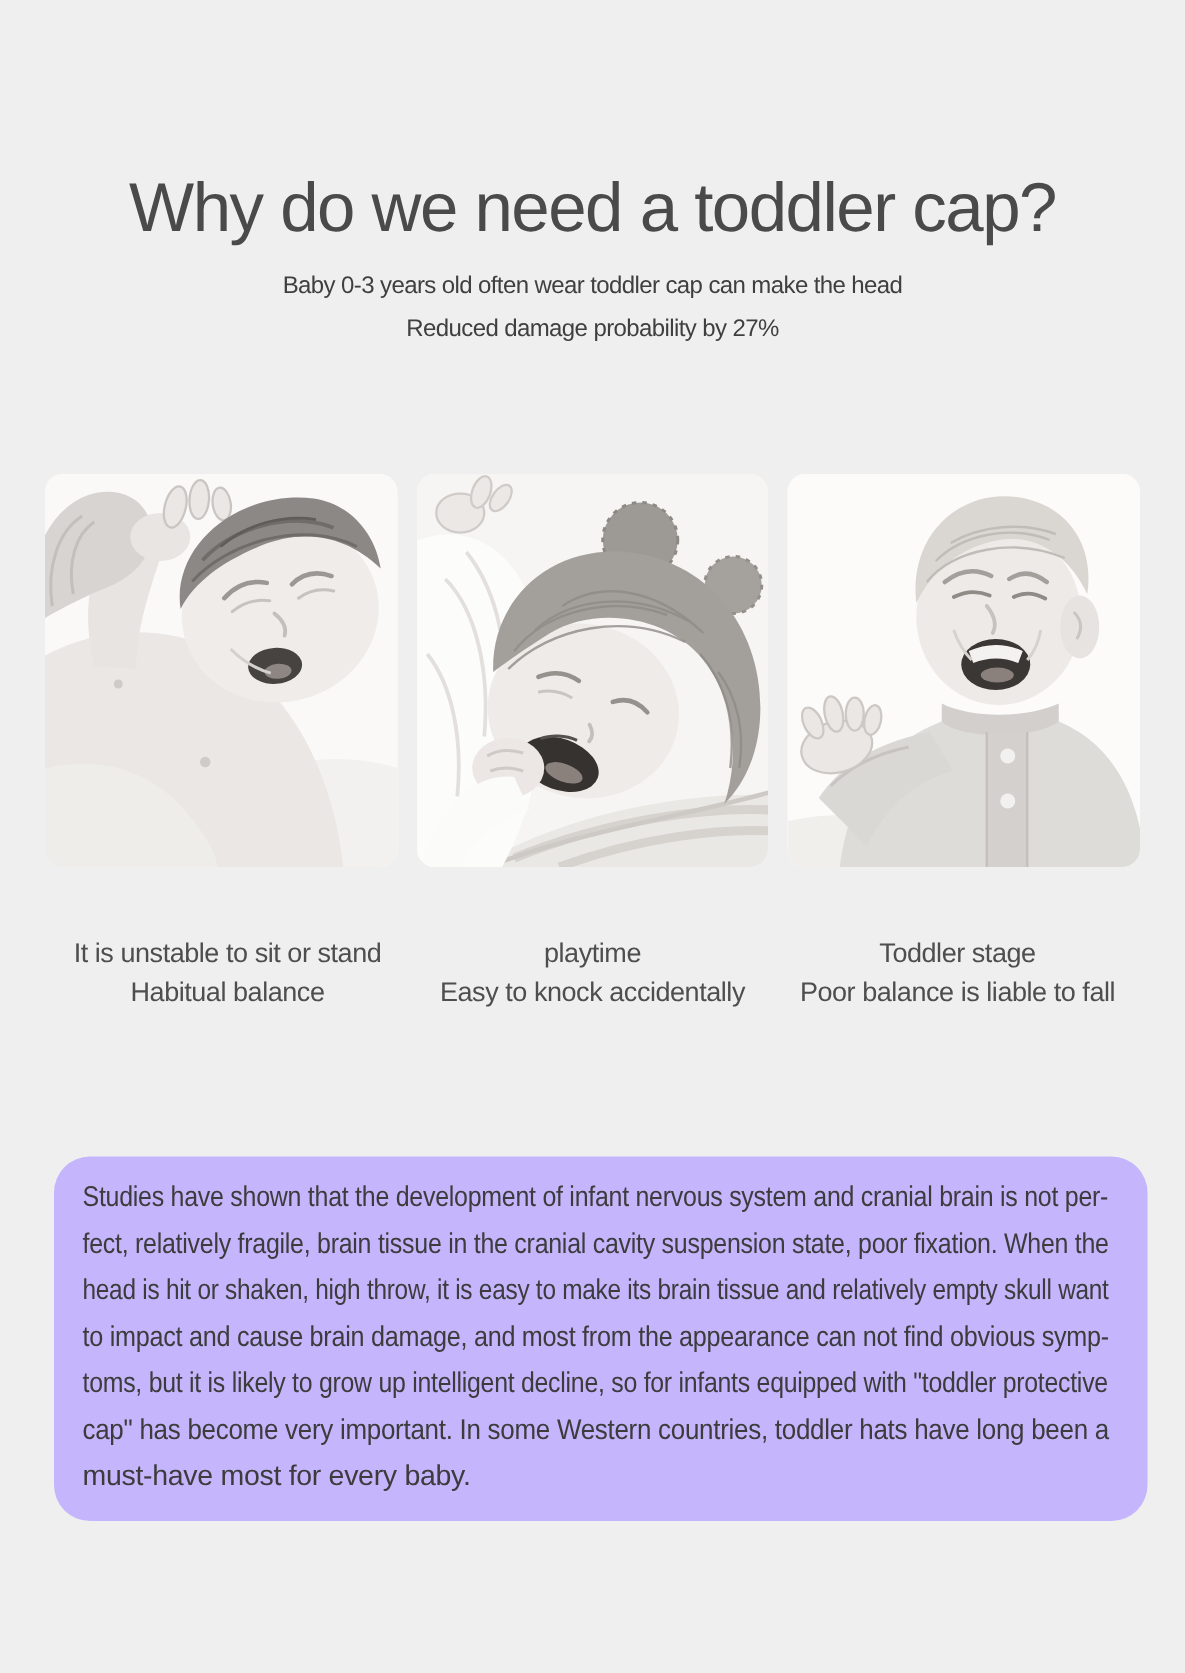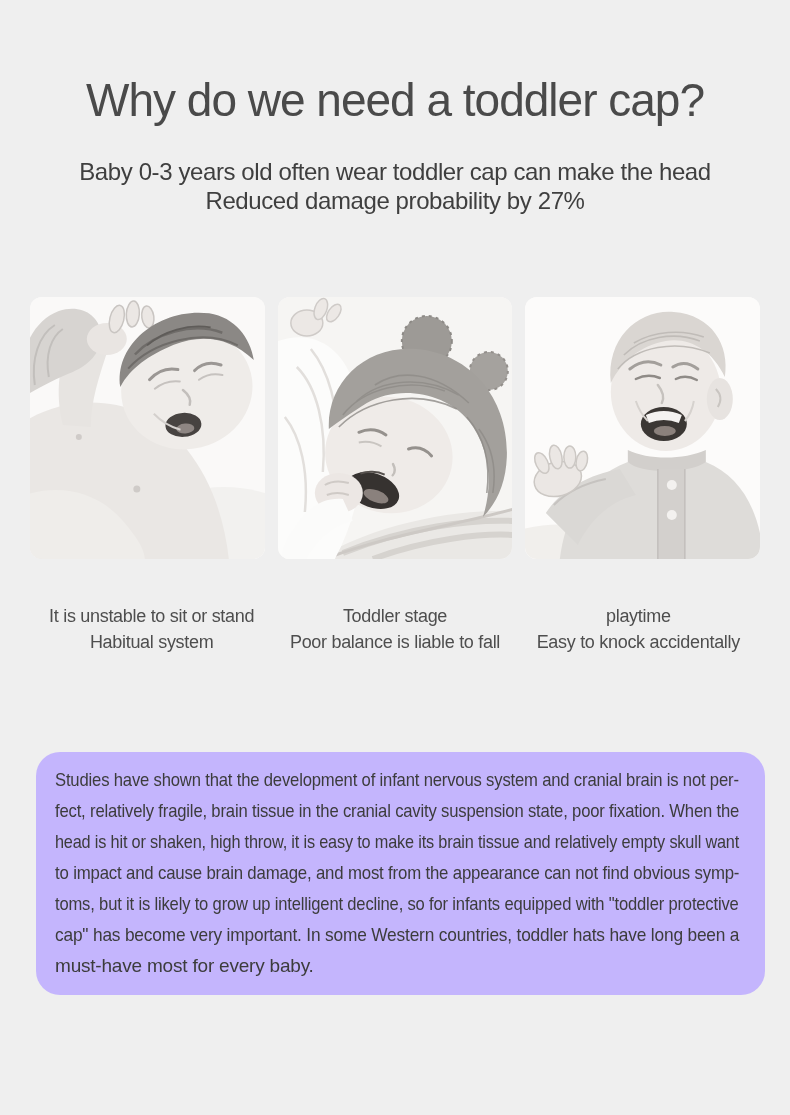--- a/index.html
+++ b/index.html
@@ -7,33 +7,33 @@
   .page {
     position: relative;
     width: 790px;
     height: 1115px;
     background: #efefef;
     overflow: hidden;
     font-family: "Liberation Sans", sans-serif;
     color: #4a4a4a;
   }
   .title {
-    padding-top: 74px;
+    padding-top: 112px;
     text-align: center;
     font-size: 46px;
     line-height: 52px;
     font-weight: 500;
     letter-spacing: -1px;
     color: #4a4a4a;
     white-space: nowrap;
   }
   .subtitle {
-    margin-top: 31px;
+    margin-top: 12px;
     text-align: center;
-    font-size: 24px;
+    font-size: 16px;
     line-height: 29px;
     letter-spacing: -0.4px;
     color: #3f3f3f;
   }
   .subtitle div { white-space: nowrap; }
   .photos-row {
     margin: 82px 30px 0 30px;
     display: flex;
     gap: 13px;
   }
@@ -217,29 +217,29 @@
           <ellipse cx="58" cy="164" rx="5.5" ry="10" transform="rotate(12 58 164)"></ellipse>
         </g>
       </svg>
     </div>
 
   </div>
 
   <div class="captions-row">
     <div class="caption">
       <div>It is unstable to sit or stand</div>
-      <div>Habitual system</div>
+      <div>Habitual balance</div>
+    </div>
+    <div class="caption">
+      <div>playtime</div>
+      <div>Easy to knock accidentally</div>
     </div>
     <div class="caption">
       <div>Toddler stage</div>
       <div>Poor balance is liable to fall</div>
-    </div>
-    <div class="caption">
-      <div>playtime</div>
-      <div>Easy to knock accidentally</div>
     </div>
   </div>
 
   <div class="info-box">
     <div class="info-lines">
       <div class="info-line" style="transform: scaleX(0.8758);">Studies have shown that the development of infant nervous system and cranial brain is not per-</div>
       <div class="info-line" style="transform: scaleX(0.8758);">fect, relatively fragile, brain tissue in the cranial cavity suspension state, poor fixation. When the</div>
       <div class="info-line" style="transform: scaleX(0.85607);">head is hit or shaken, high throw, it is easy to make its brain tissue and relatively empty skull want</div>
       <div class="info-line" style="transform: scaleX(0.883721);">to impact and cause brain damage, and most from the appearance can not find obvious symp-</div>
       <div class="info-line" style="transform: scaleX(0.872449);">toms, but it is likely to grow up intelligent decline, so for infants equipped with "toddler protective</div>

